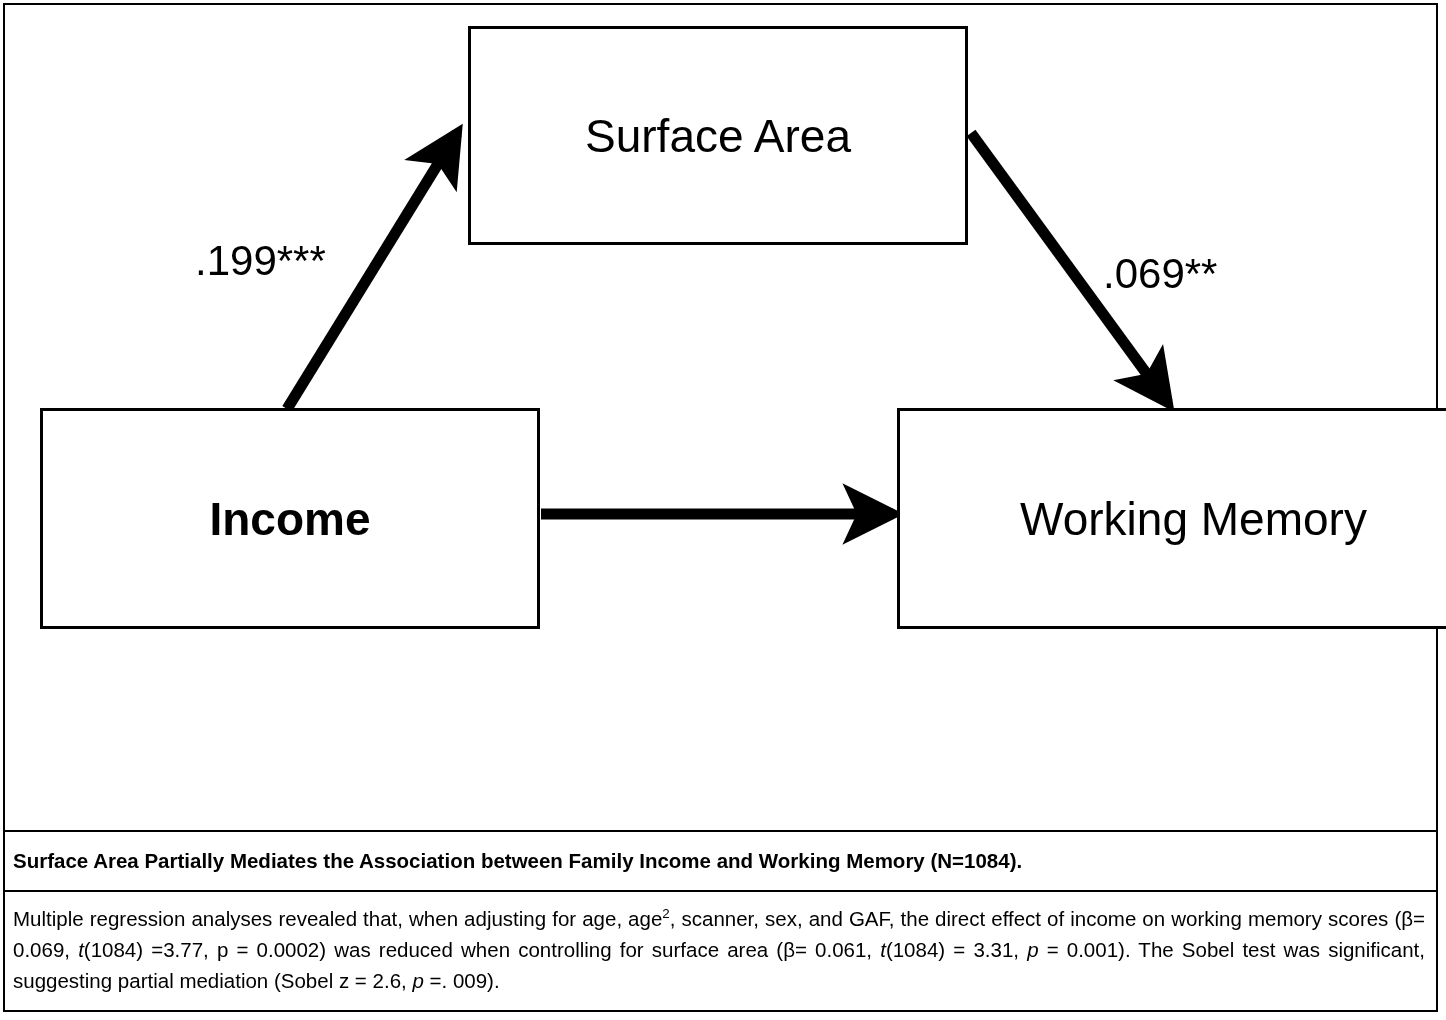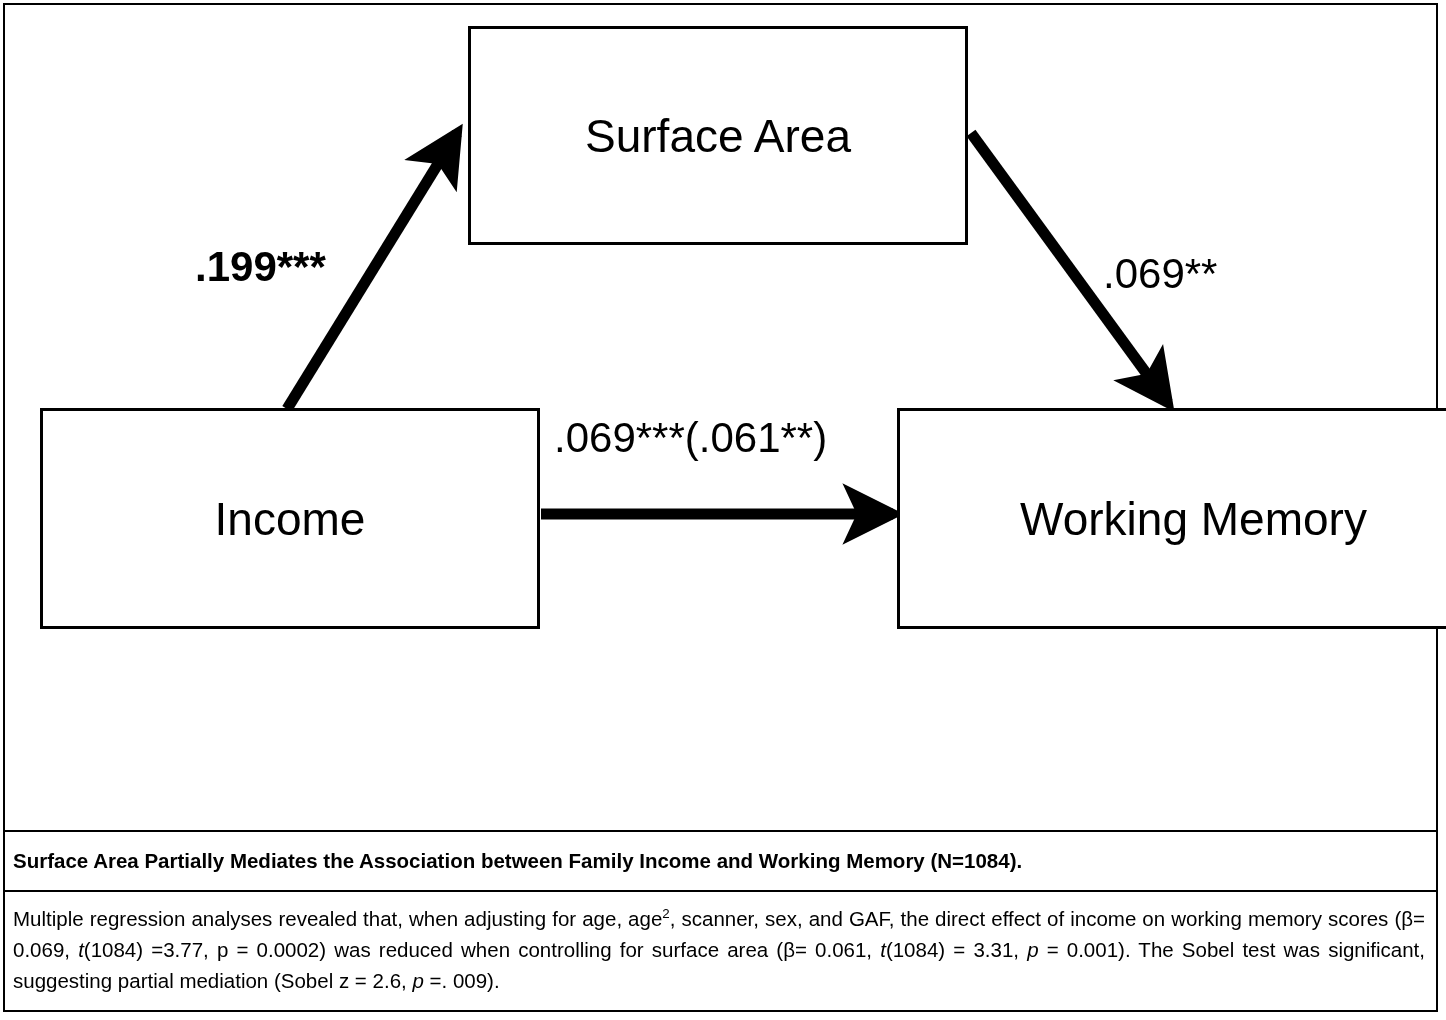--- a/index.html
+++ b/index.html
@@ -52,31 +52,31 @@
   }
   .node-label {
     font-size: 46px;
     font-family: "Liberation Sans", sans-serif;
     color: #000;
     letter-spacing: 0px;
     white-space: nowrap;
   }
 
   #node-surface-area { left: 463px; top: 21px;  width: 500px; height: 219px; }
-  #node-income       { left: 35px;  top: 403px; width: 500px; height: 221px; }
+  #node-income       { left: 35px;  top: 403px; width: 500px; height: 221px; font-weight: bold; }
   #node-working-mem  { left: 892px; top: 403px; width: 593px; height: 221px; }
 
   .path-label {
     position: absolute;
     font-size: 42px;
     font-family: "Liberation Sans", sans-serif;
     color: #000;
     white-space: nowrap;
   }
-  #label-a { left: 190px;  top: 238px; font-weight: bold; }
+  #label-a { left: 190px;  top: 232px; }
   #label-b { left: 1098px; top: 245px; }
   #label-c { left: 549px;  top: 409px; }
 
   
   .caption-row {
     position: absolute;
     left: 0;
     width: 1431px;
     box-sizing: border-box;
     border-top: 2px solid #000;
@@ -141,21 +141,20 @@
     </div>
 
     <div class="node-box" id="node-working-mem">
       <span class="node-label">Working Memory</span>
     </div>
 
     <div class="path-label" id="label-a">.199***</div>
 
     <div class="path-label" id="label-b">.069**</div>
 
-    <div class="path-label" id="label-c">.069***(.061**)</div>
   </div>
 
 
   <div class="caption-row" id="row-figure-title">
     <div class="caption-bold">Surface Area Partially Mediates the Association between Family Income and Working Memory (N=1084).</div>
   </div>
 
   <div class="caption-row" id="row-figure-body">
     <div id="body-text"><span>Multiple regression analyses revealed that, when adjusting for age, age</span><sup>2</sup><span>, scanner, sex, and GAF, the direct effect of income on working memory scores (β= 0.069, </span><span class="ital">t</span><span>(1084) =3.77, p = 0.0002) was reduced when controlling for surface area (β= 0.061, </span><span class="ital">t</span><span>(1084) = 3.31, </span><span class="ital">p</span><span> = 0.001). The Sobel test was significant, suggesting partial mediation (Sobel z = 2.6, </span><span class="ital">p</span><span> =. 009).</span></div>
   </div>

